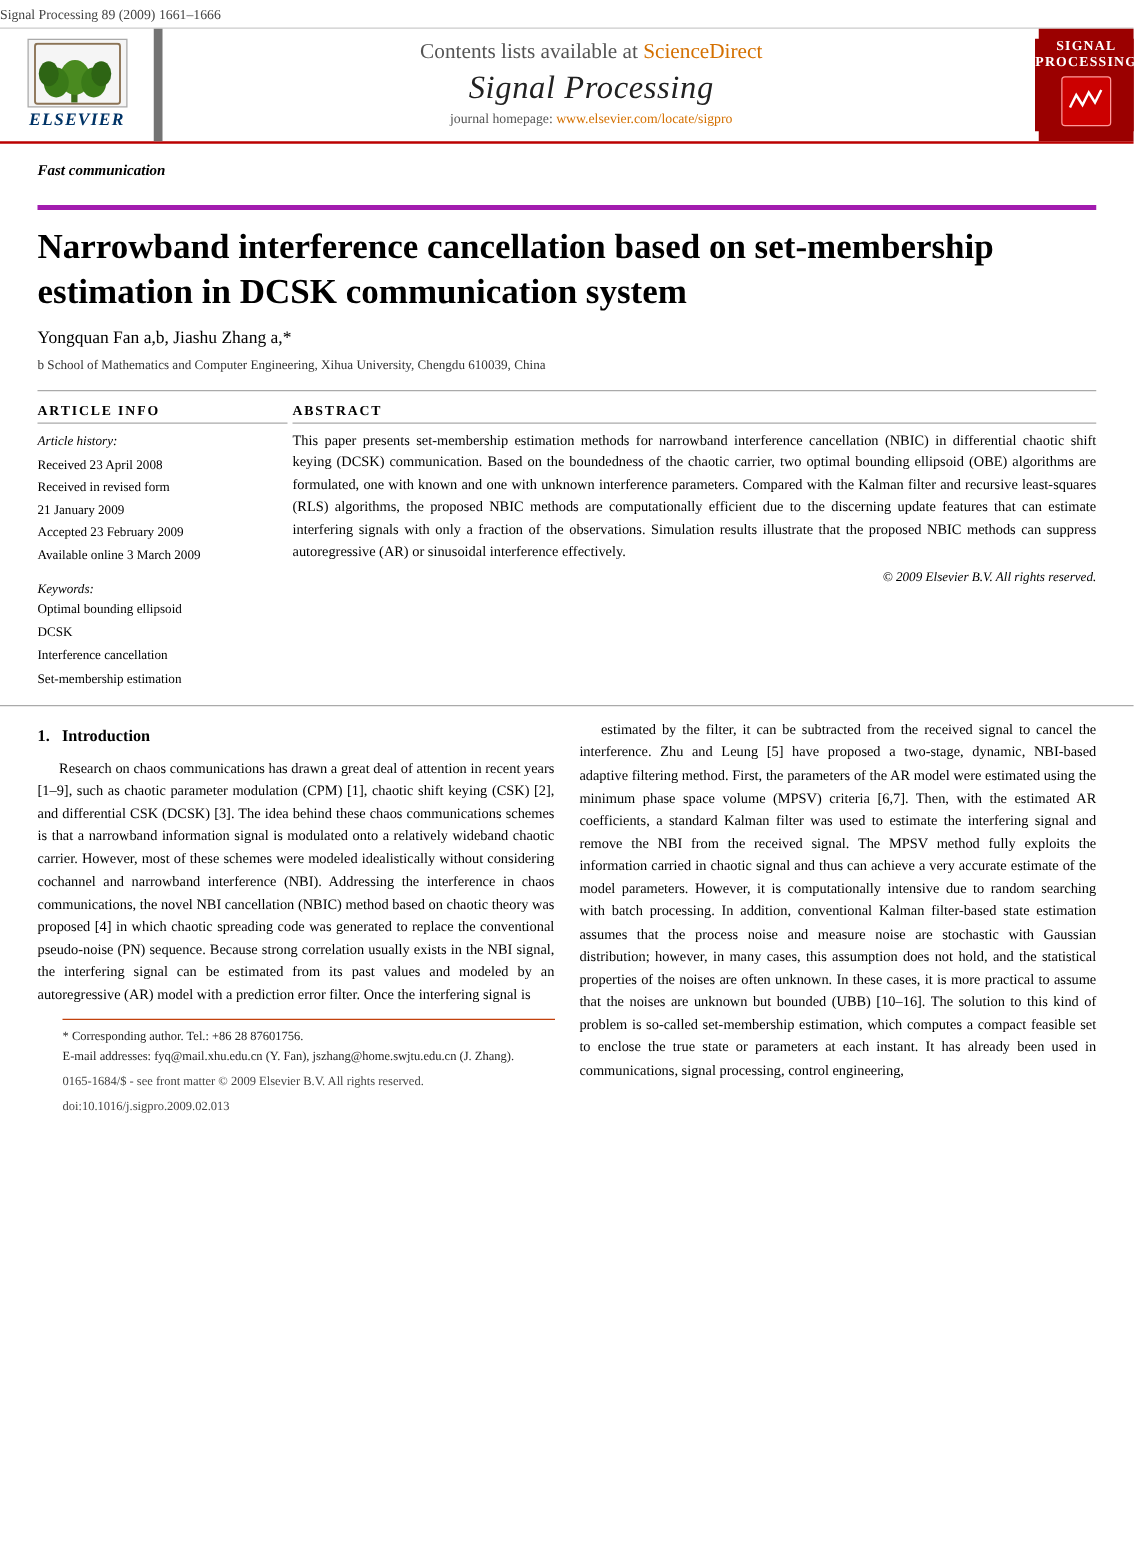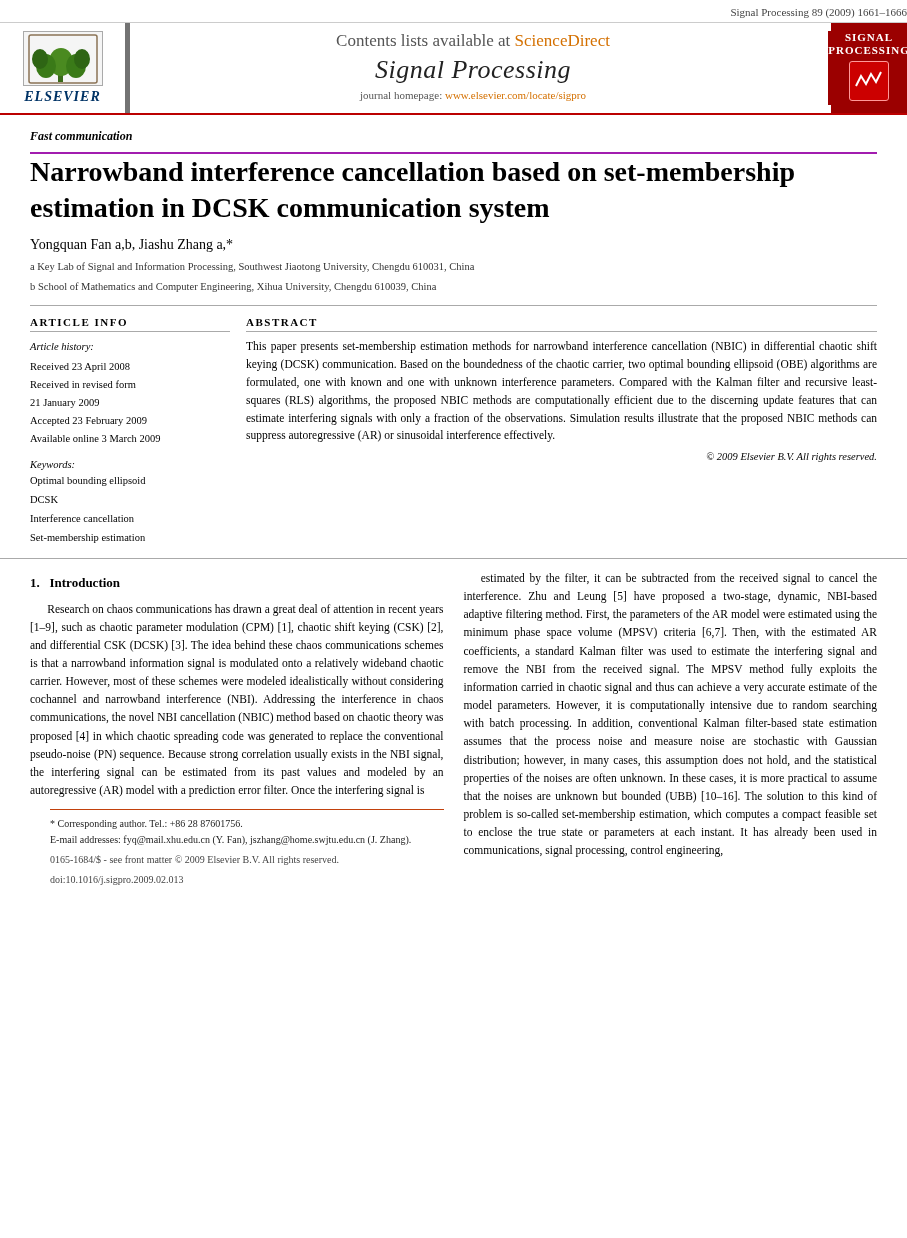--- a/index.html
+++ b/index.html
@@ -7,42 +7,42 @@
       background: #fff;
       font-family: 'Times New Roman', Times, serif;
       font-size: 13px;
       color: #000;
       width: 907px;
       min-height: 1238px;
     }
 
     
     .top-bar {
-      text-align: right;
+      text-align: left;
       font-size: 11px;
       color: #444;
       padding: 6px 0 4px 0;
       border-bottom: 1px solid #ccc;
     }
 
     
     .journal-header {
       display: flex;
       align-items: stretch;
       border-bottom: 2px solid #b00;
       padding: 0;
     }
 
     .journal-header-left {
       width: 130px;
       padding: 8px;
       display: flex;
       align-items: flex-start;
       justify-content: center;
-      border-right: 5px solid #737373;
+      border-right: 7px solid #737373;
     }
 
     .elsevier-logo {
       display: flex;
       flex-direction: column;
       align-items: center;
     }
 
     .elsevier-logo .logo-graphic {
       width: 80px;
@@ -141,23 +141,23 @@
 
     
     .article-body {
       padding: 14px 30px 10px 30px;
     }
 
     .fast-communication {
       font-size: 12px;
       font-style: italic;
       font-weight: bold;
-      border-bottom: 2px solid #a21caf;
-      padding-bottom: 8px;
-      margin-bottom: 0;
+      border-bottom: 4px solid #a21caf;
+      padding-bottom: 20px;
+      margin-bottom: 12px;
     }
 
     .article-title {
       font-size: 28px;
       font-weight: bold;
       color: #000;
       line-height: 1.3;
       margin-bottom: 10px;
     }
 
@@ -176,21 +176,21 @@
 
     .divider-line {
       border: none;
       border-top: 1px solid #aaa;
       margin: 10px 0;
     }
 
     
     .two-col {
       display: flex;
-      gap: 16px;
+      gap: 4px;
       margin-top: 10px;
     }
 
     .col-left {
       width: 200px;
       flex-shrink: 0;
     }
 
     .col-right {
       flex: 1;
@@ -355,21 +355,20 @@
 </div>
 
 <div class="article-body">
 
   <div class="fast-communication">Fast communication</div>
 
   <div class="article-title">Narrowband interference cancellation based on set-membership estimation in DCSK communication system</div>
 
   <div class="article-authors">Yongquan Fan a,b, Jiashu Zhang a,*</div>
 
-  <div class="author-affil">a Key Lab of Signal and Information Processing, Southwest Jiaotong University, Chengdu 610031, China</div>
   <div class="author-affil">b School of Mathematics and Computer Engineering, Xihua University, Chengdu 610039, China</div>
 
   <hr class="divider-line">
 
   <div class="two-col">
 
     <div class="col-left">
       <div class="section-heading-small">ARTICLE INFO</div>
 
       <div class="article-history">

